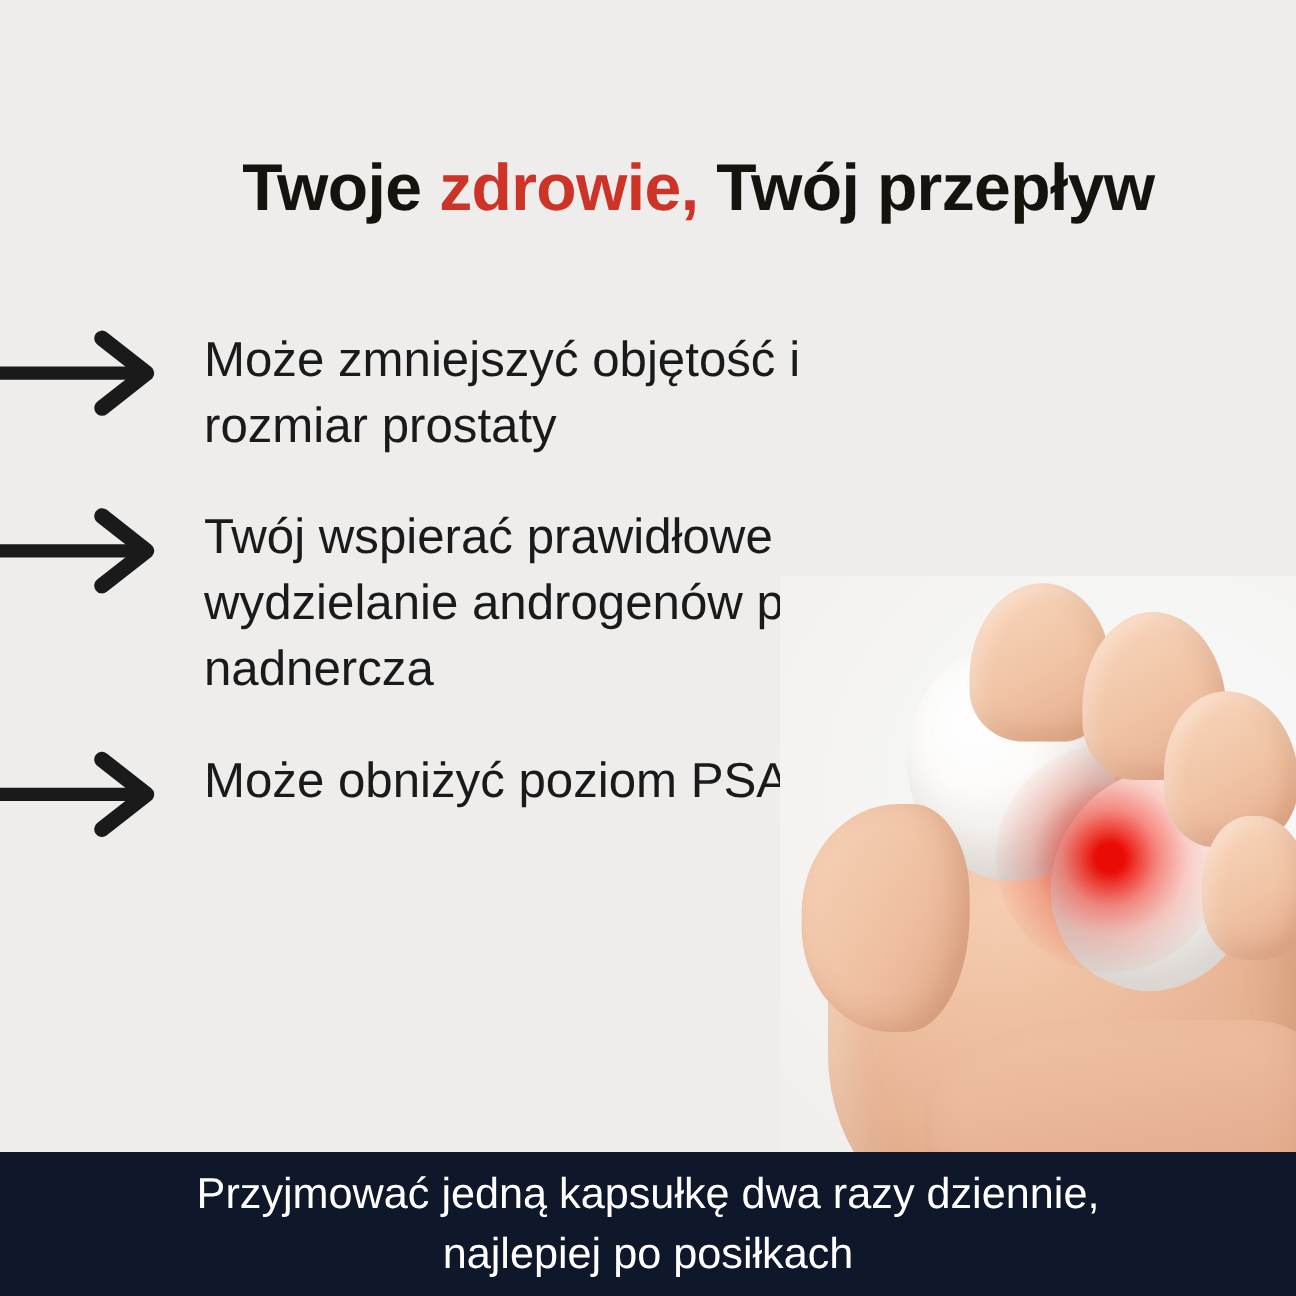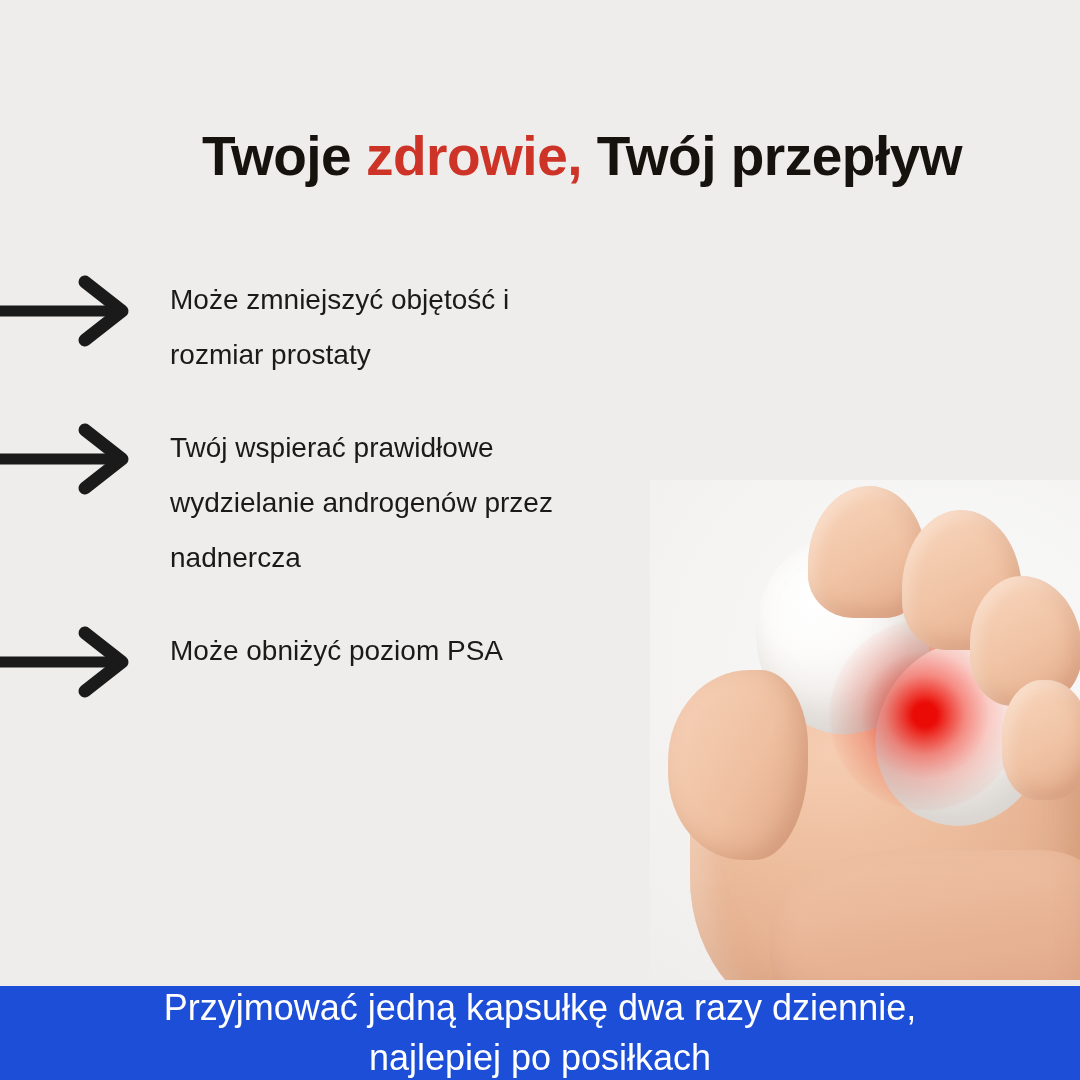--- a/index.html
+++ b/index.html
@@ -61,21 +61,21 @@
     height: 78px;
   }
   .arrow-wrap svg { display: block; }
 
   .benefit-text {
     display: block;
     margin-left: 170px;
     padding-right: 10px;
     font-family: "Liberation Sans", sans-serif;
     font-weight: normal;
-    font-size: 28px;
+    font-size: 41px;
     line-height: 55px;
     color: #1A1A1A;
     white-space: pre-line;
   }
 
   
   .photo {
     position: absolute;
     right: 0;
     bottom: 100px;
@@ -179,22 +179,22 @@
     mix-blend-mode: multiply;
     filter: blur(1px);
   }
 
   
   .banner {
     position: absolute;
     left: 0;
     bottom: 0;
     width: 1080px;
-    height: 94px;
-    background: #1d4ed8;
+    height: 120px;
+    background: #0f172a;
     display: flex;
     align-items: center;
     justify-content: center;
   }
   .banner-text {
     display: block;
     width: 1000px;
     text-align: center;
     font-family: "Liberation Sans", sans-serif;
     font-size: 36px;

